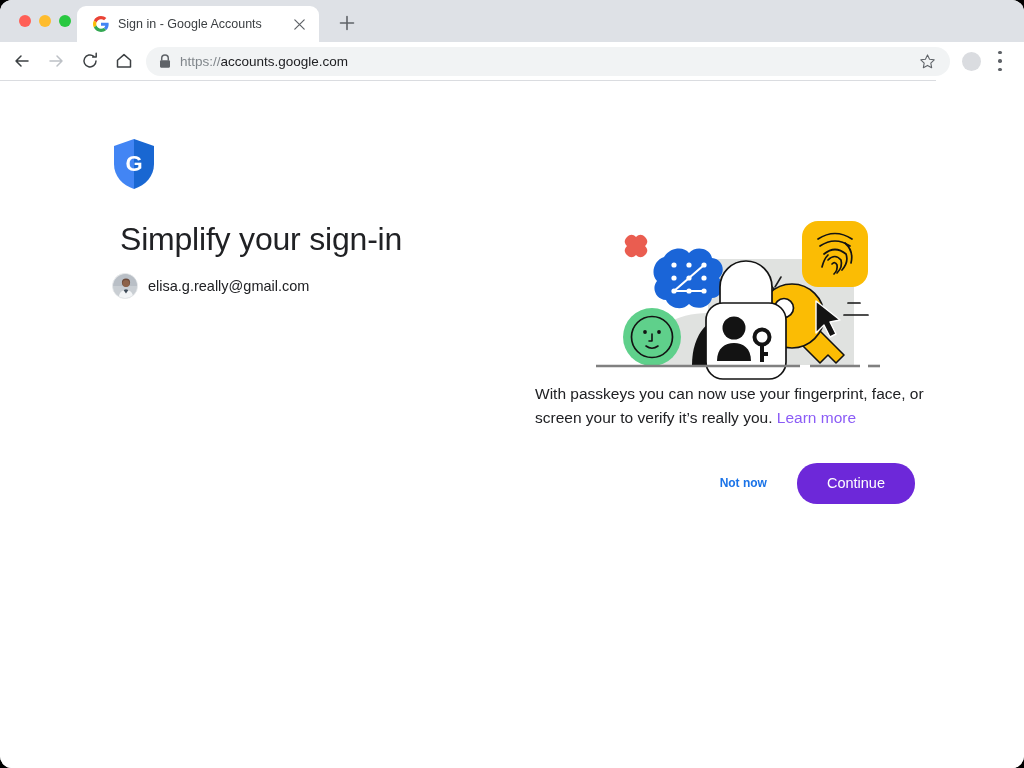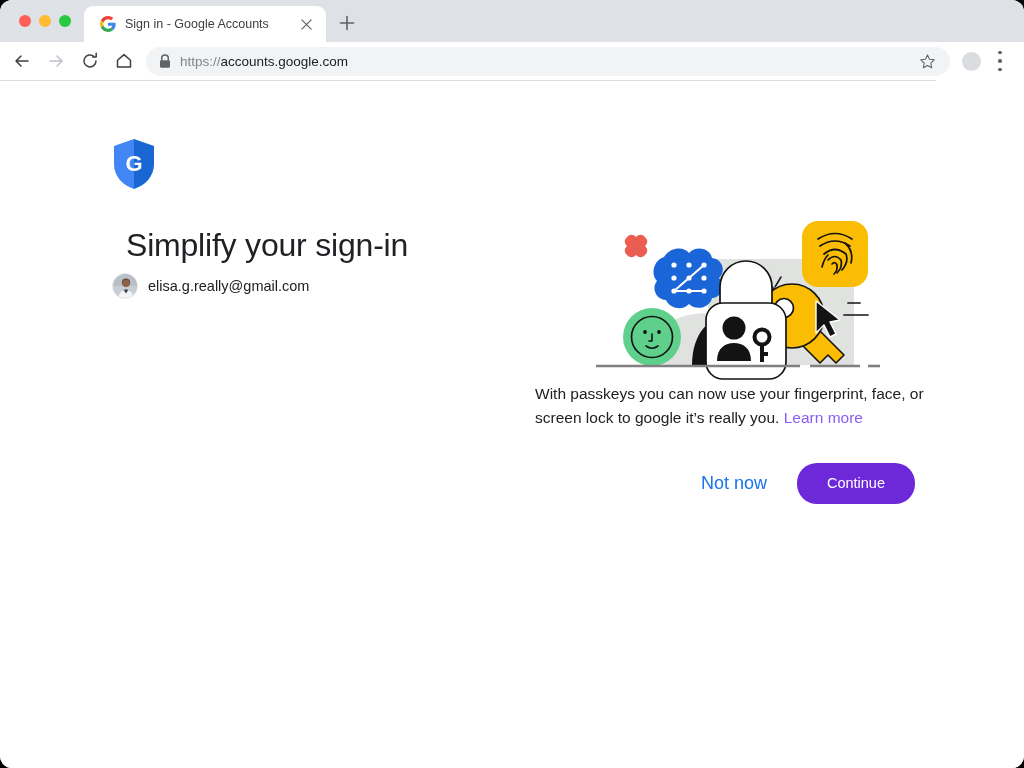--- a/index.html
+++ b/index.html
@@ -42,21 +42,21 @@
   .light {
     width: 12px; height: 12px;
     border-radius: 50%;
   }
   .light.red    { background: #ff5f57; }
   .light.yellow { background: #febc2e; }
   .light.green  { background: #28c840; }
 
   #tab {
     position: absolute;
-    left: 84px; top: 6px;
+    left: 77px; top: 6px;
     width: 242px;
     height: 36px;
     background: #ffffff;
     border-radius: 9px 9px 0 0;
     display: flex;
     align-items: center;
   }
   #tab-favicon {
     position: absolute;
     left: 16px; top: 10px;
@@ -177,21 +177,21 @@
   }
 
   #headline {
     position: absolute;
     left: 110px; top: 130px;
     font-size: 32px;
     font-weight: 400;
     color: #202124;
     letter-spacing: -0.2px;
     white-space: nowrap;
-    margin: 16px;
+    margin: 10px;
   }
 
   #account-row {
     position: absolute;
     left: 112px; top: 192px;
     display: flex;
     align-items: center;
     gap: 10px;
   }
   #account-avatar {
@@ -237,22 +237,22 @@
     height: 40px;
     display: flex;
     justify-content: flex-end;
     align-items: center;
     gap: 22px;
   }
   #not-now-btn {
     border: none;
     background: none;
     font-family: "Liberation Sans", sans-serif;
-    font-size: 18px;
-    font-weight: normal;
+    font-size: 12px;
+    font-weight: bold;
     color: #1a73e8;
     cursor: pointer;
     padding: 10px 8px;
   }
   #continue-btn {
     border: none;
     background: #6d28d9;
     color: #ffffff;
     font-family: "Liberation Sans", sans-serif;
     font-size: 14.5px;
@@ -451,21 +451,21 @@
         <path d="M252 100 H276"></path>
       </g>
 
       <g stroke="#808080" stroke-width="2.6" stroke-linecap="butt">
         <path d="M4 151 H208"></path>
         <path d="M218 151 H268"></path>
         <path d="M276 151 H288"></path>
       </g>
     </svg>
 
-    <div id="passkey-desc"><span>With passkeys you can now use your fingerprint, face, or screen lock to google it’s really you. </span><a href="#">Learn more</a></div>
+    <div id="passkey-desc"><span>With passkeys you can now use your fingerprint, face, or screen your to verify it’s really you. </span><a href="#">Learn more</a></div>
 
     <div id="action-row">
       <button id="not-now-btn">Not now</button>
       <button id="continue-btn">Continue</button>
     </div>
 
   </div>
 </div>
 
 </body></html>

